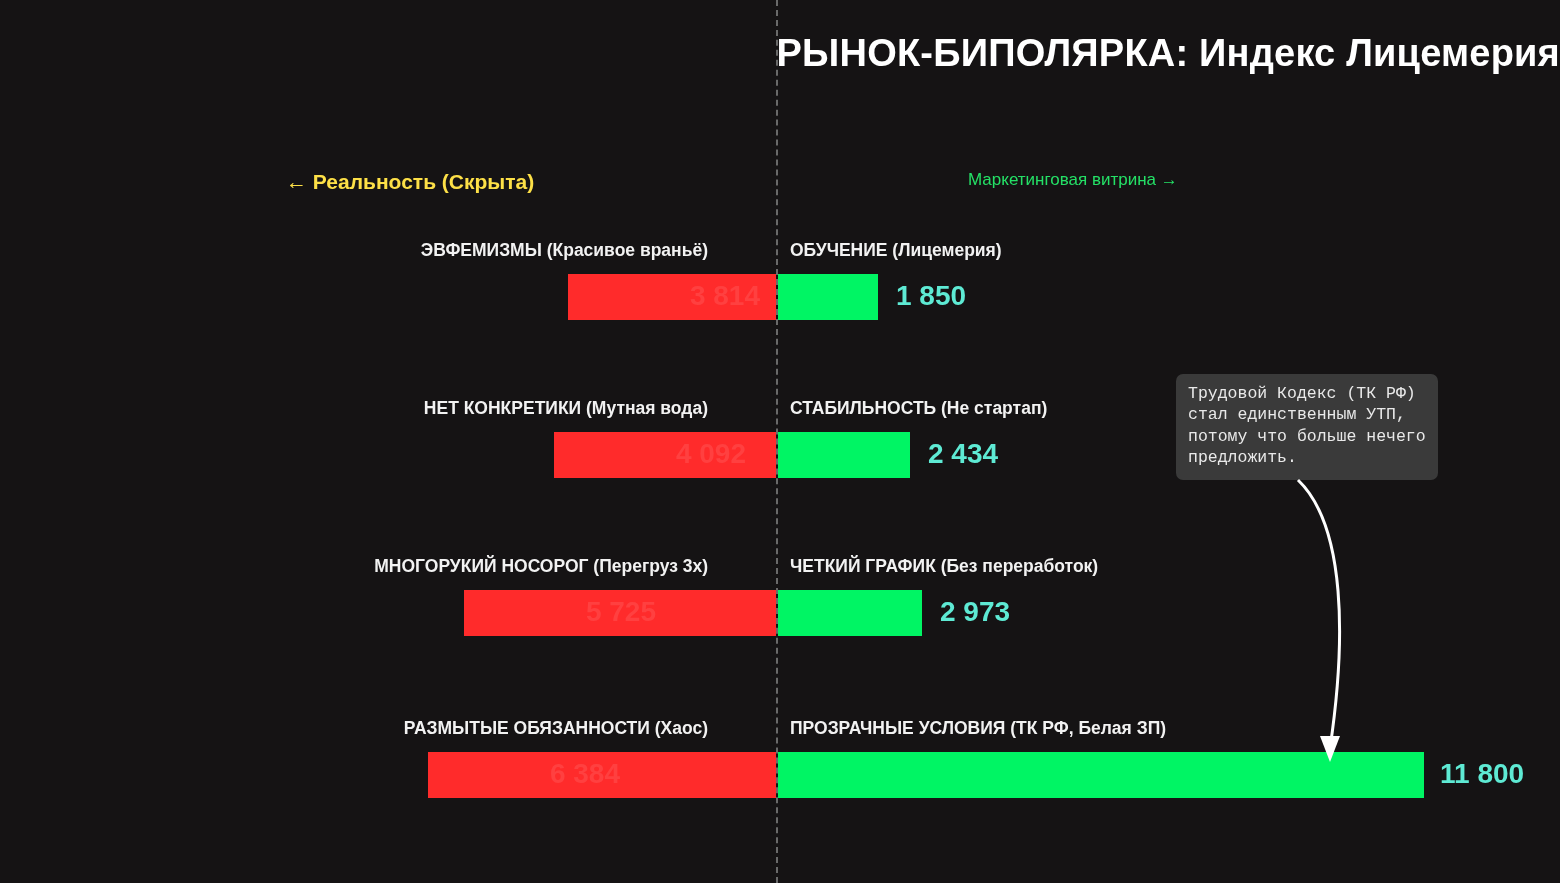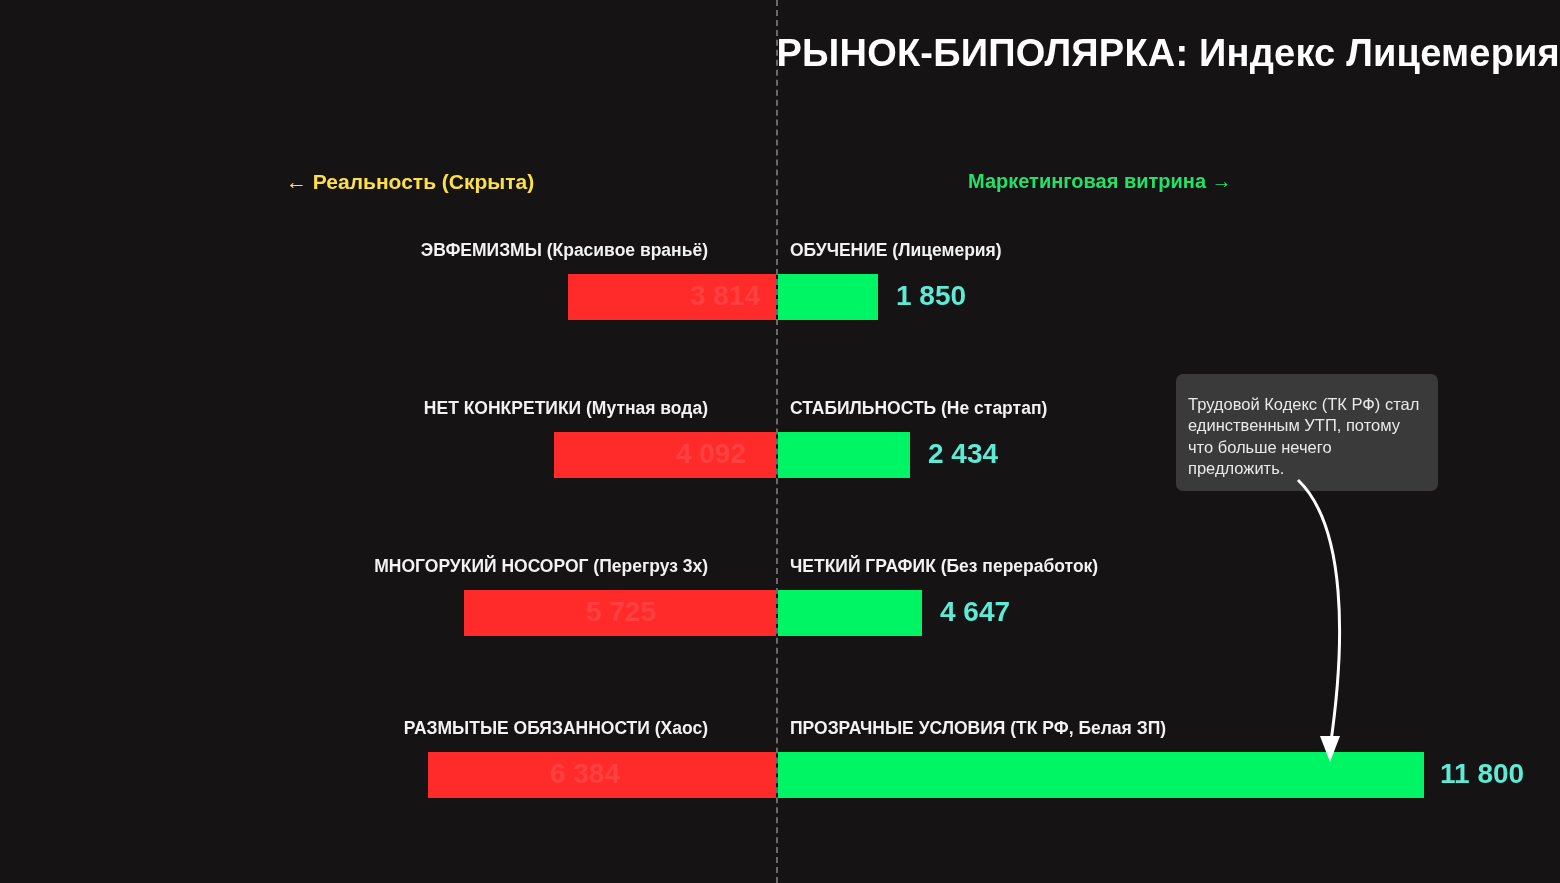--- a/index.html
+++ b/index.html
@@ -45,22 +45,22 @@
     left: 286px;
     color: #fde047;
     font-size: 21px;
     font-weight: bold;
   }
   .legend-right {
     position: absolute;
     top: 170px;
     left: 968px;
     color: #24e066;
-    font-size: 20px;
-    font-weight: bold;
+    font-size: 17px;
+    font-weight: normal;
   }
 
   .row {
     position: absolute;
     left: 0;
     width: 1560px;
   }
   .labels {
     position: absolute;
     top: 0;
@@ -126,24 +126,25 @@
   }
 
   .note {
     position: absolute;
     left: 1176px;
     top: 374px;
     width: 262px;
     background: #3a3a3a;
     color: #e9e9e9;
     border-radius: 7px;
-    padding: 20px 12px 11px 12px;
+    padding: 9px 12px 11px 12px;
     font-size: 16.5px;
     line-height: 1.3;
     box-sizing: border-box;
+    font-family: Liberation Mono, monospace;
   }
   .arrow-svg {
     position: absolute;
     left: 1150px;
     top: 470px;
     width: 320px;
     height: 320px;
     pointer-events: none;
   }
 </style>
@@ -187,21 +188,21 @@
 
   <div class="row" style="top:556px">
     <div class="labels">
       <div class="label-left">МНОГОРУКИЙ НОСОРОГ (Перегруз 3x)</div>
       <div class="label-right">ЧЕТКИЙ ГРАФИК (Без переработок)</div>
     </div>
     <div class="bars">
       <div class="bar-left" style="width:312px"></div>
       <div class="bar-right" style="width:144px"></div>
       <div class="val-left" style="right:904px">5 725</div>
-      <div class="val-right" style="left:940px">4 647</div>
+      <div class="val-right" style="left:940px">2 973</div>
     </div>
   </div>
 
   <div class="row" style="top:718px">
     <div class="labels">
       <div class="label-left">РАЗМЫТЫЕ ОБЯЗАННОСТИ (Хаос)</div>
       <div class="label-right">ПРОЗРАЧНЫЕ УСЛОВИЯ (ТК РФ, Белая ЗП)</div>
     </div>
     <div class="bars">
       <div class="bar-left" style="width:348px"></div>

